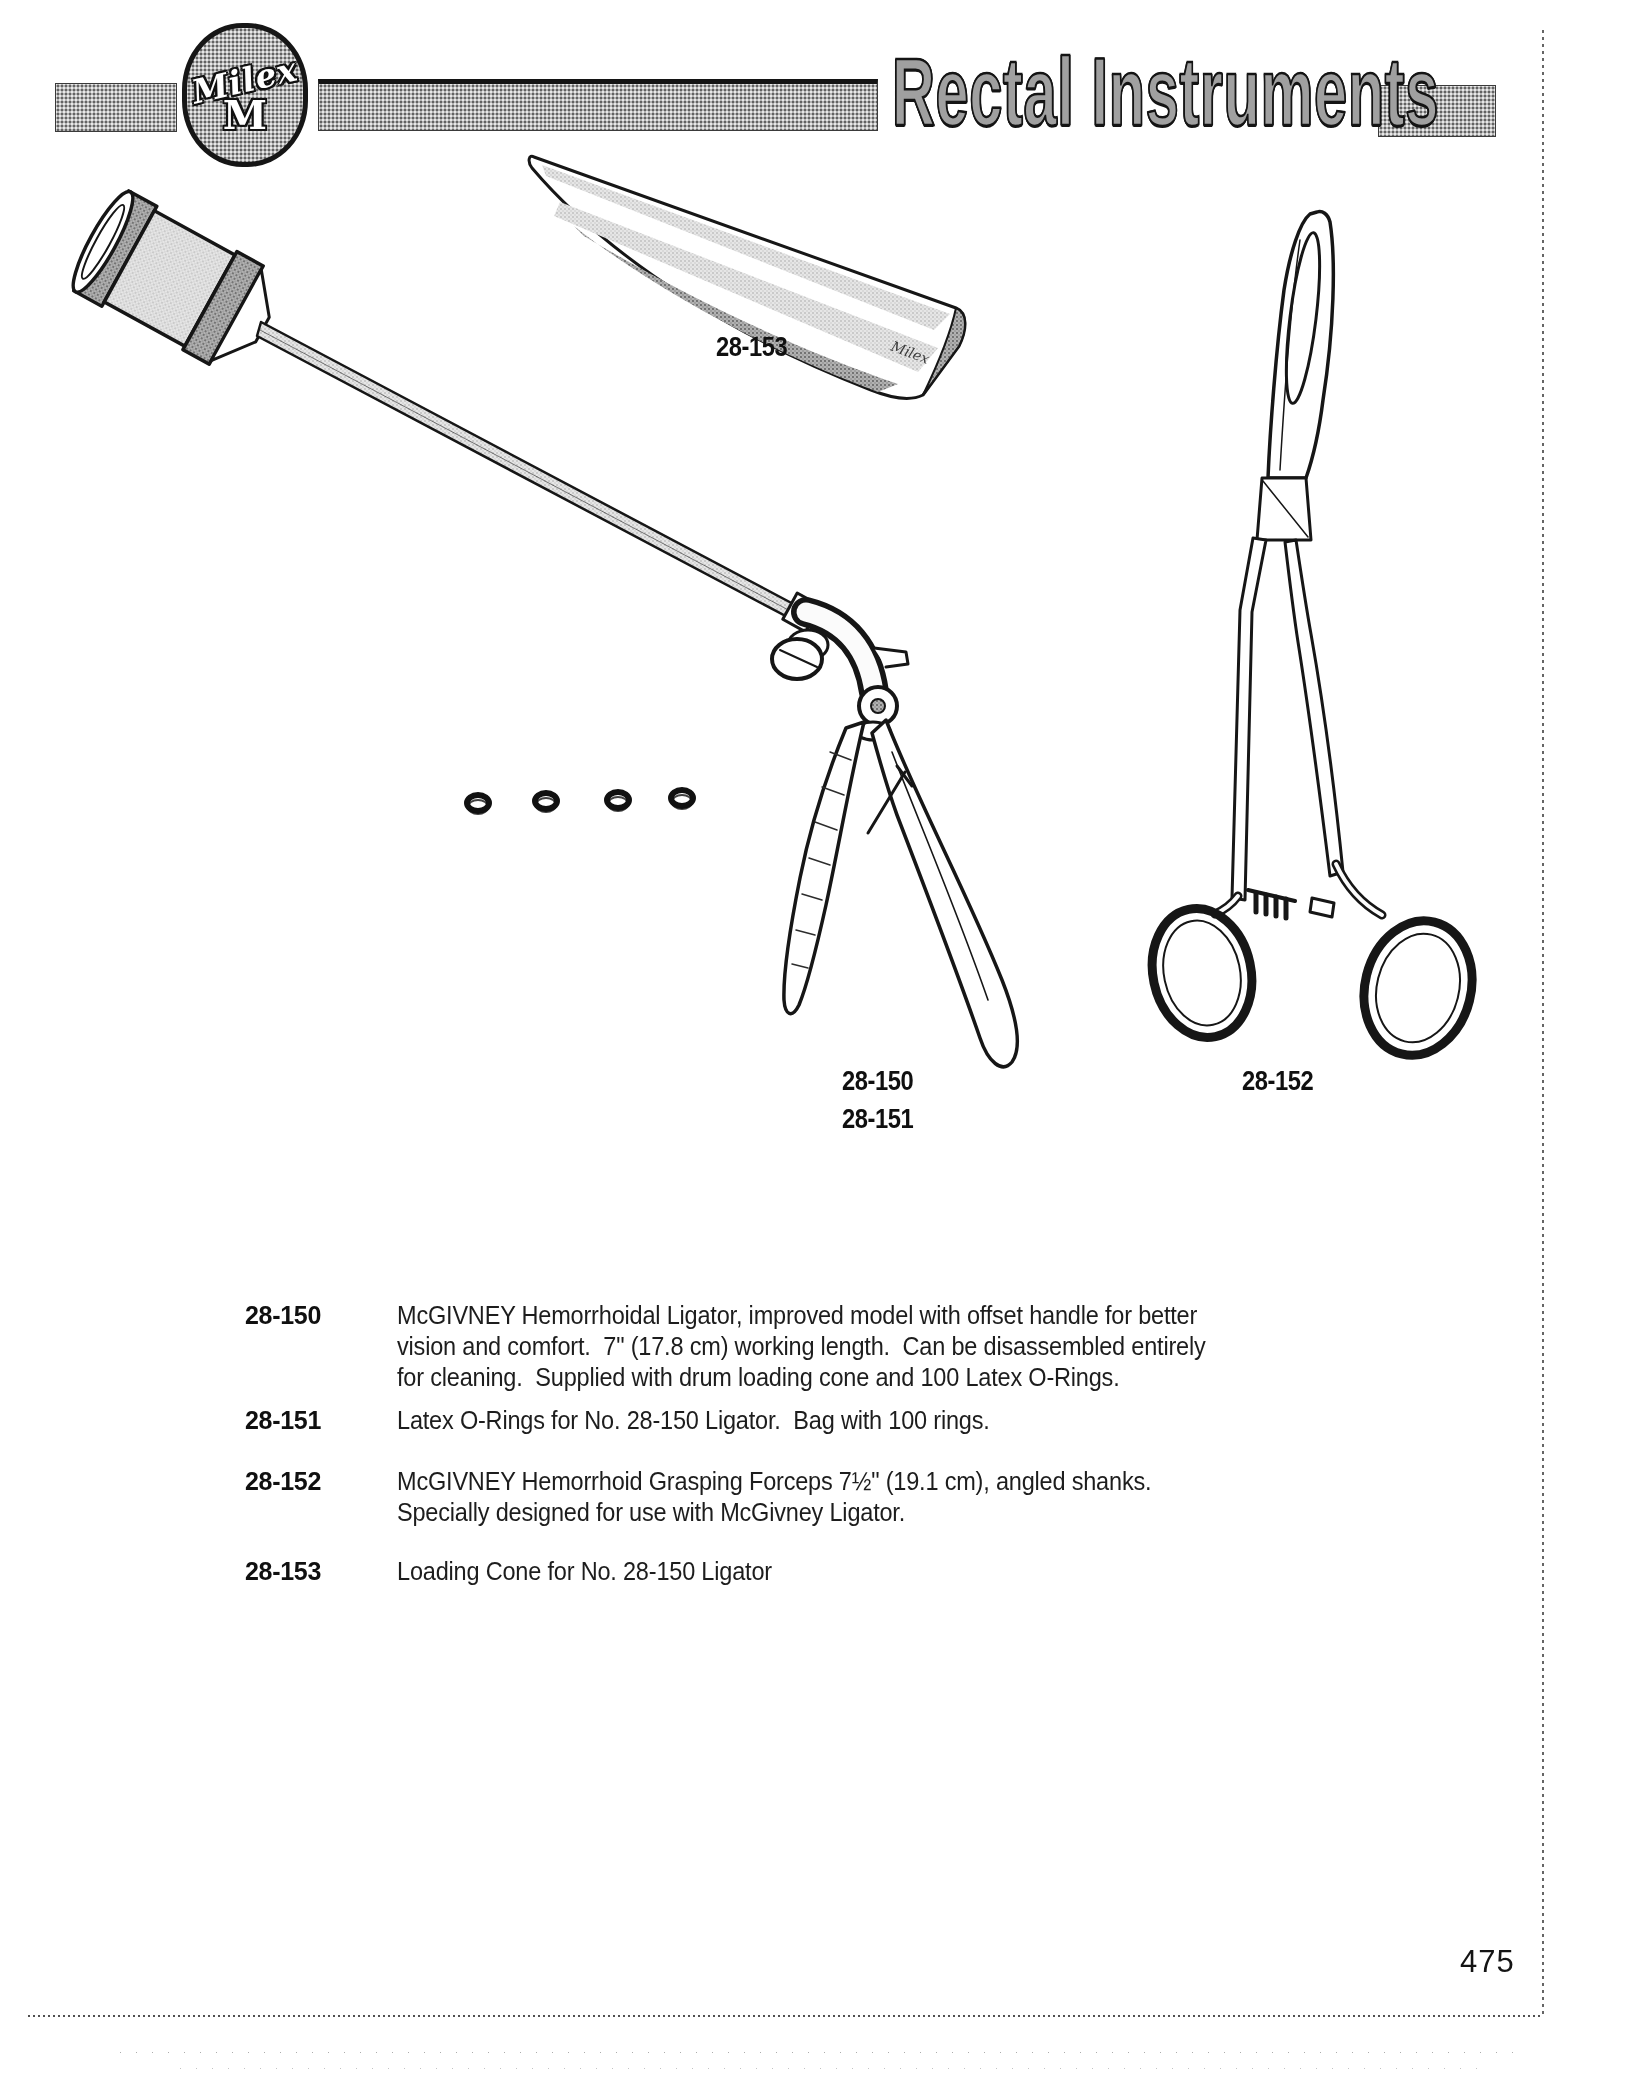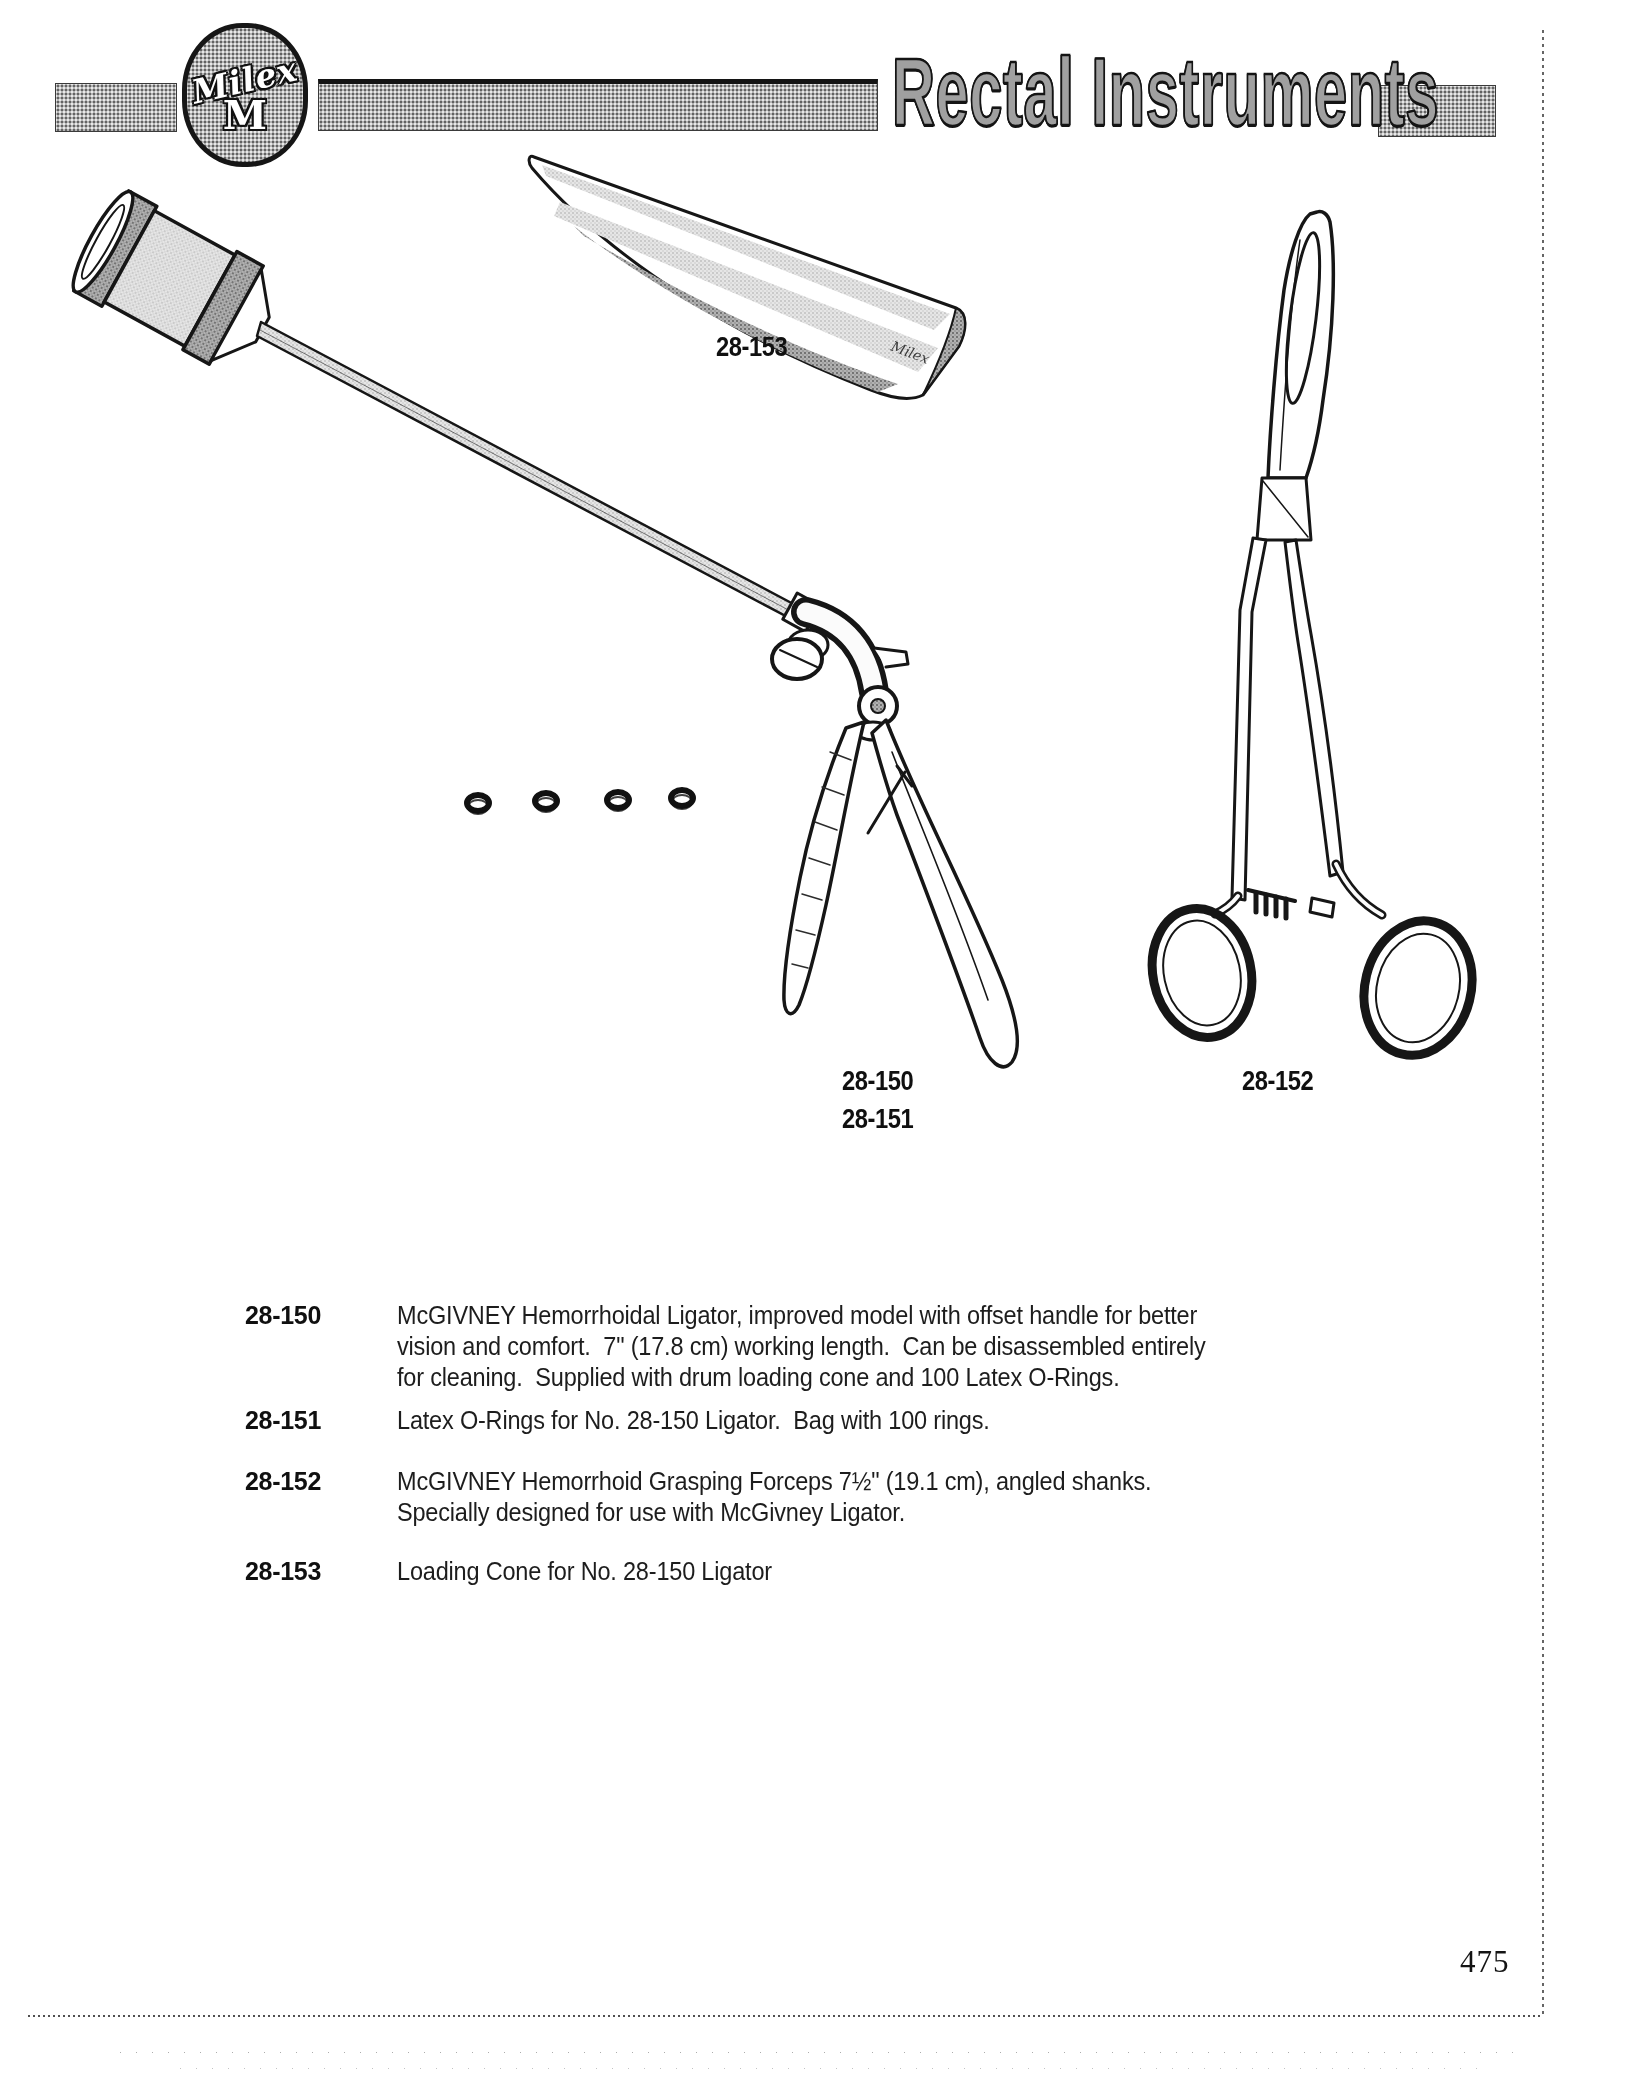--- a/index.html
+++ b/index.html
@@ -45,21 +45,21 @@
   .figlabel{
     position:absolute;font-weight:700;font-size:27px;letter-spacing:-0.5px;color:#101010;
     transform:scaleX(0.88);transform-origin:0 0;white-space:nowrap;
   }
   .cat-row{position:absolute;left:245px;display:flex;}
   .cat-code{width:152px;font-weight:700;font-size:25px;line-height:31px;color:#101010;letter-spacing:-0.3px;}
   .cat-lines{transform:scaleX(0.94);transform-origin:0 0;}
   .cat-line{font-size:25px;line-height:31px;white-space:pre;color:#1d1d1d;letter-spacing:-0.2px;}
   .page-number{
     position:absolute;left:1460px;top:1944px;
-    font-family:Liberation Serif, serif;font-size:31px;color:#141414;letter-spacing:1px;
+    font-family:Liberation Sans, sans-serif;font-size:31px;color:#141414;letter-spacing:1px;
   }
   .edge-v{
     position:absolute;left:1542px;top:30px;width:2px;height:1984px;opacity:.85;
     background-image:repeating-linear-gradient(to bottom,#4a4a4a 0 3px,transparent 3px 7px);
   }
   .edge-h{
     position:absolute;left:28px;top:2015px;width:1514px;height:2px;opacity:.9;
     background-image:repeating-linear-gradient(to right,#3c3c3c 0 2px,transparent 2px 5px);
   }
   .noise-row{position:absolute;height:1px;background-image:repeating-linear-gradient(to right,#6a6a6a 0 1px,transparent 1px 16px);}

